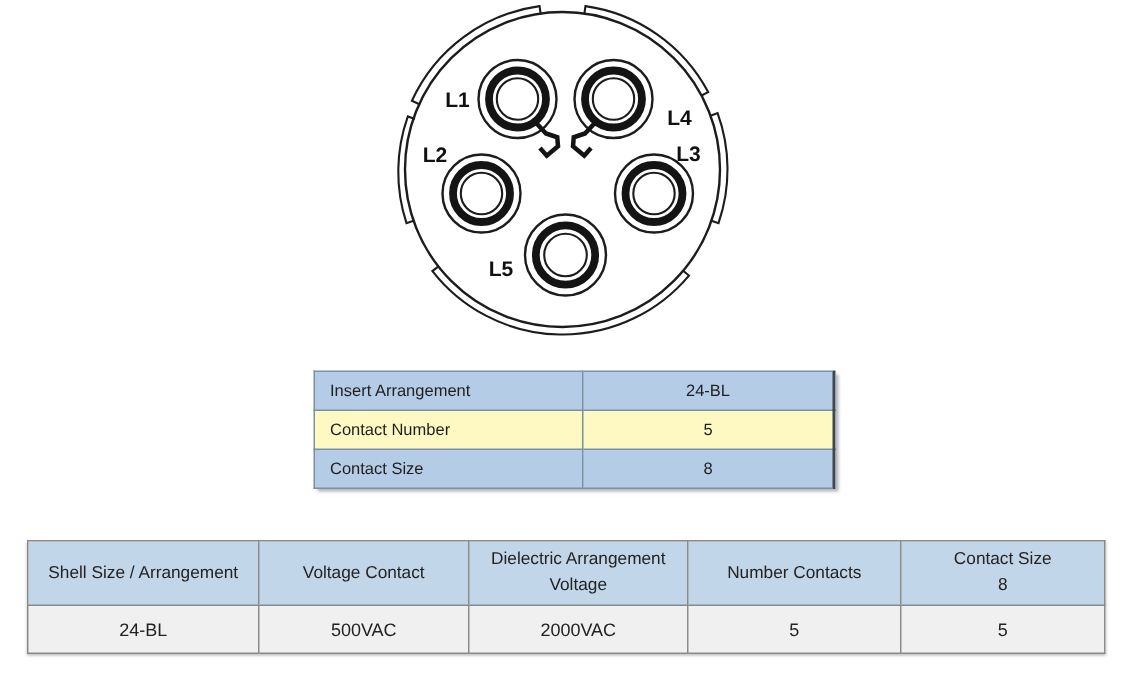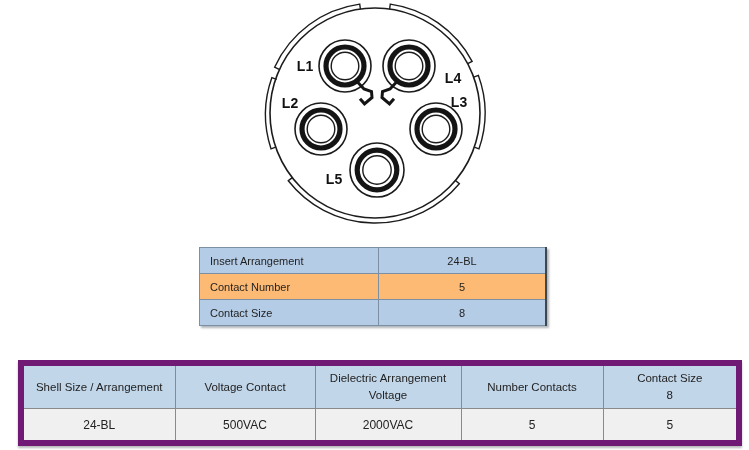--- a/index.html
+++ b/index.html
@@ -12,38 +12,38 @@
   .shell   { fill:#ffffff; stroke:#1c1c1c; stroke-width:1.6; }
   .keyseg  { fill:none; stroke:#1c1c1c; stroke-width:1.4; }
   .c-outer { fill:#ffffff; stroke:#1c1c1c; stroke-width:1.6; }
   .c-ring  { fill:none; stroke:#141414; stroke-width:5.2; }
   .c-inner { fill:#ffffff; stroke:#1c1c1c; stroke-width:1.4; }
   .c-tab   { fill:none; stroke:#141414; stroke-width:3; stroke-linejoin:miter; }
   .clabel  { font-family:"Liberation Sans", sans-serif; font-size:14px; font-weight:bold;
              fill:#111111; text-anchor:middle; }
 
   
-  .t1 { position:absolute; left:199px; top:247px; border-collapse:collapse;
+  .t1 { position:absolute; left:209px; top:247px; border-collapse:collapse;
         table-layout:fixed; box-shadow:2px 2px 2px rgba(110,120,130,0.55); }
   .t1 td { height:25px; font-size:11px; border:1px solid #7d8fa3; padding:0; }
   .t1 .lab { width:168px; padding-left:10px; text-align:left; }
   .t1 .val { width:166px; text-align:center; }
   .t1 tr.blue td { background:#b5cce6; }
-  .t1 tr.gray td { background:#fdba74;margin-left:34px; }
+  .t1 tr.gray td { background:#fef9c3;margin-left:34px; }
   .t1 { border:1px solid #5d7087; border-right:2px solid #3e464e; }
 
   
   .t2 { position:absolute; left:18px; top:360px; width:718px; border-collapse:collapse;
         table-layout:fixed; box-shadow:0 1.5px 2px rgba(0,0,0,0.28); }
   .t2 th { background:#c2d6e9; height:42px; font-weight:normal; font-size:11.5px;
            color:#222; border:1px solid #8a8a8a; padding:0 6px; text-align:center;
            vertical-align:middle; line-height:1.45; }
   .t2 td { background:#f0f0f0; height:29px; font-size:12px; color:#222;
            border:1px solid #8a8a8a; text-align:center; vertical-align:middle; }
-  .t2 { border:6px solid #701a75; }
+  .t2 { border:1px solid #701a75; }
   .hdr2line span { display:block; }
 </style>
 </head>
 <body>
 
 <div class="stage">
 
   <svg class="connector-svg" viewBox="250 0 250 235">
 
     <circle class="shell" cx="375" cy="113" r="105"></circle>

